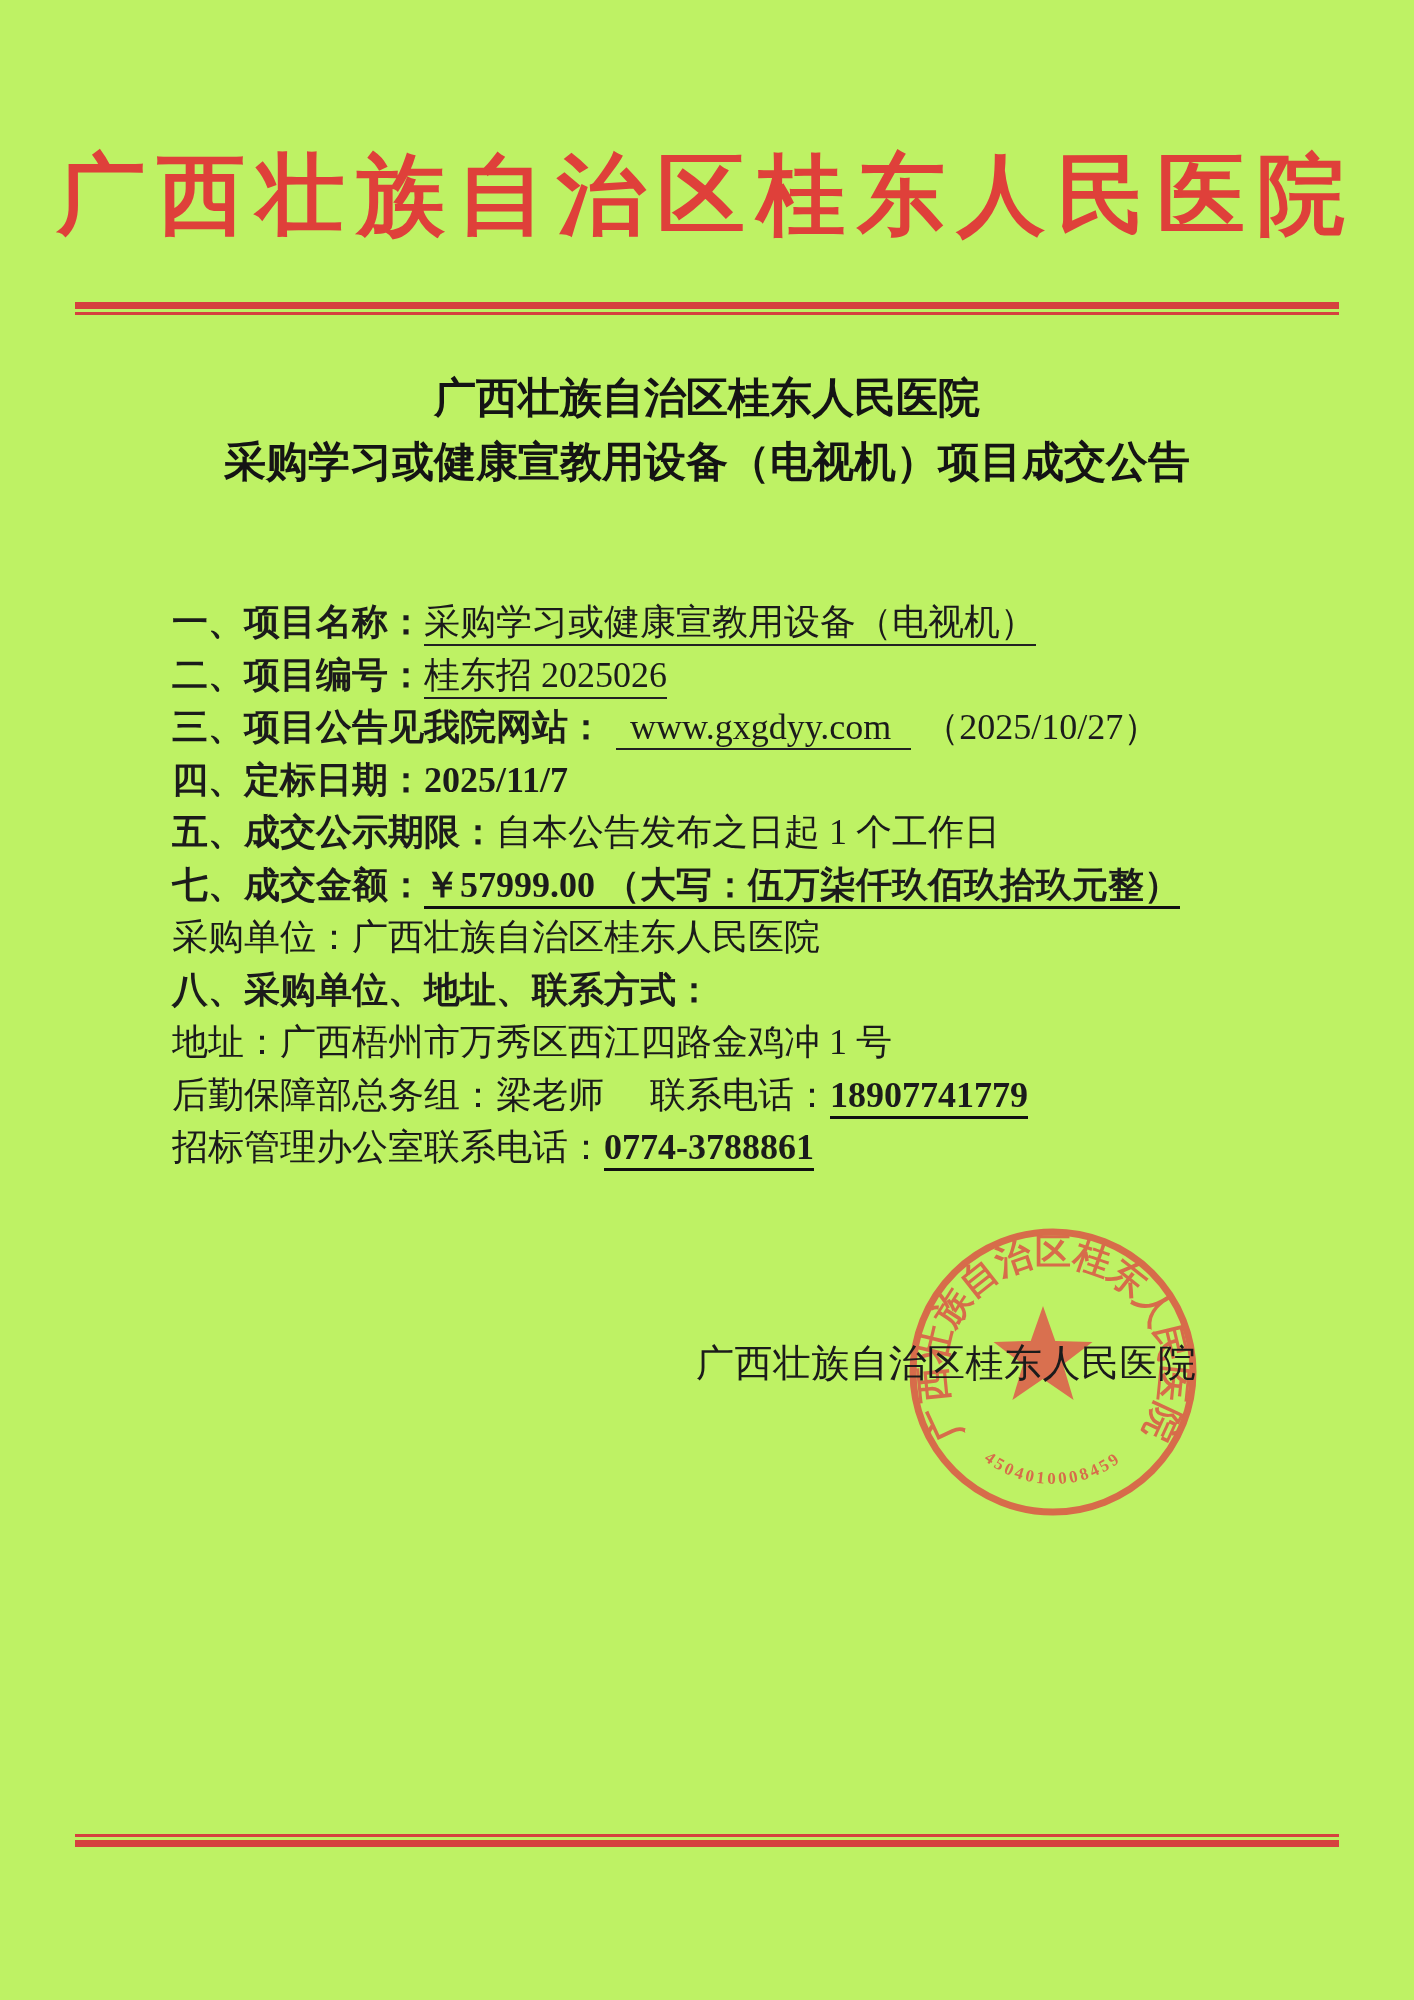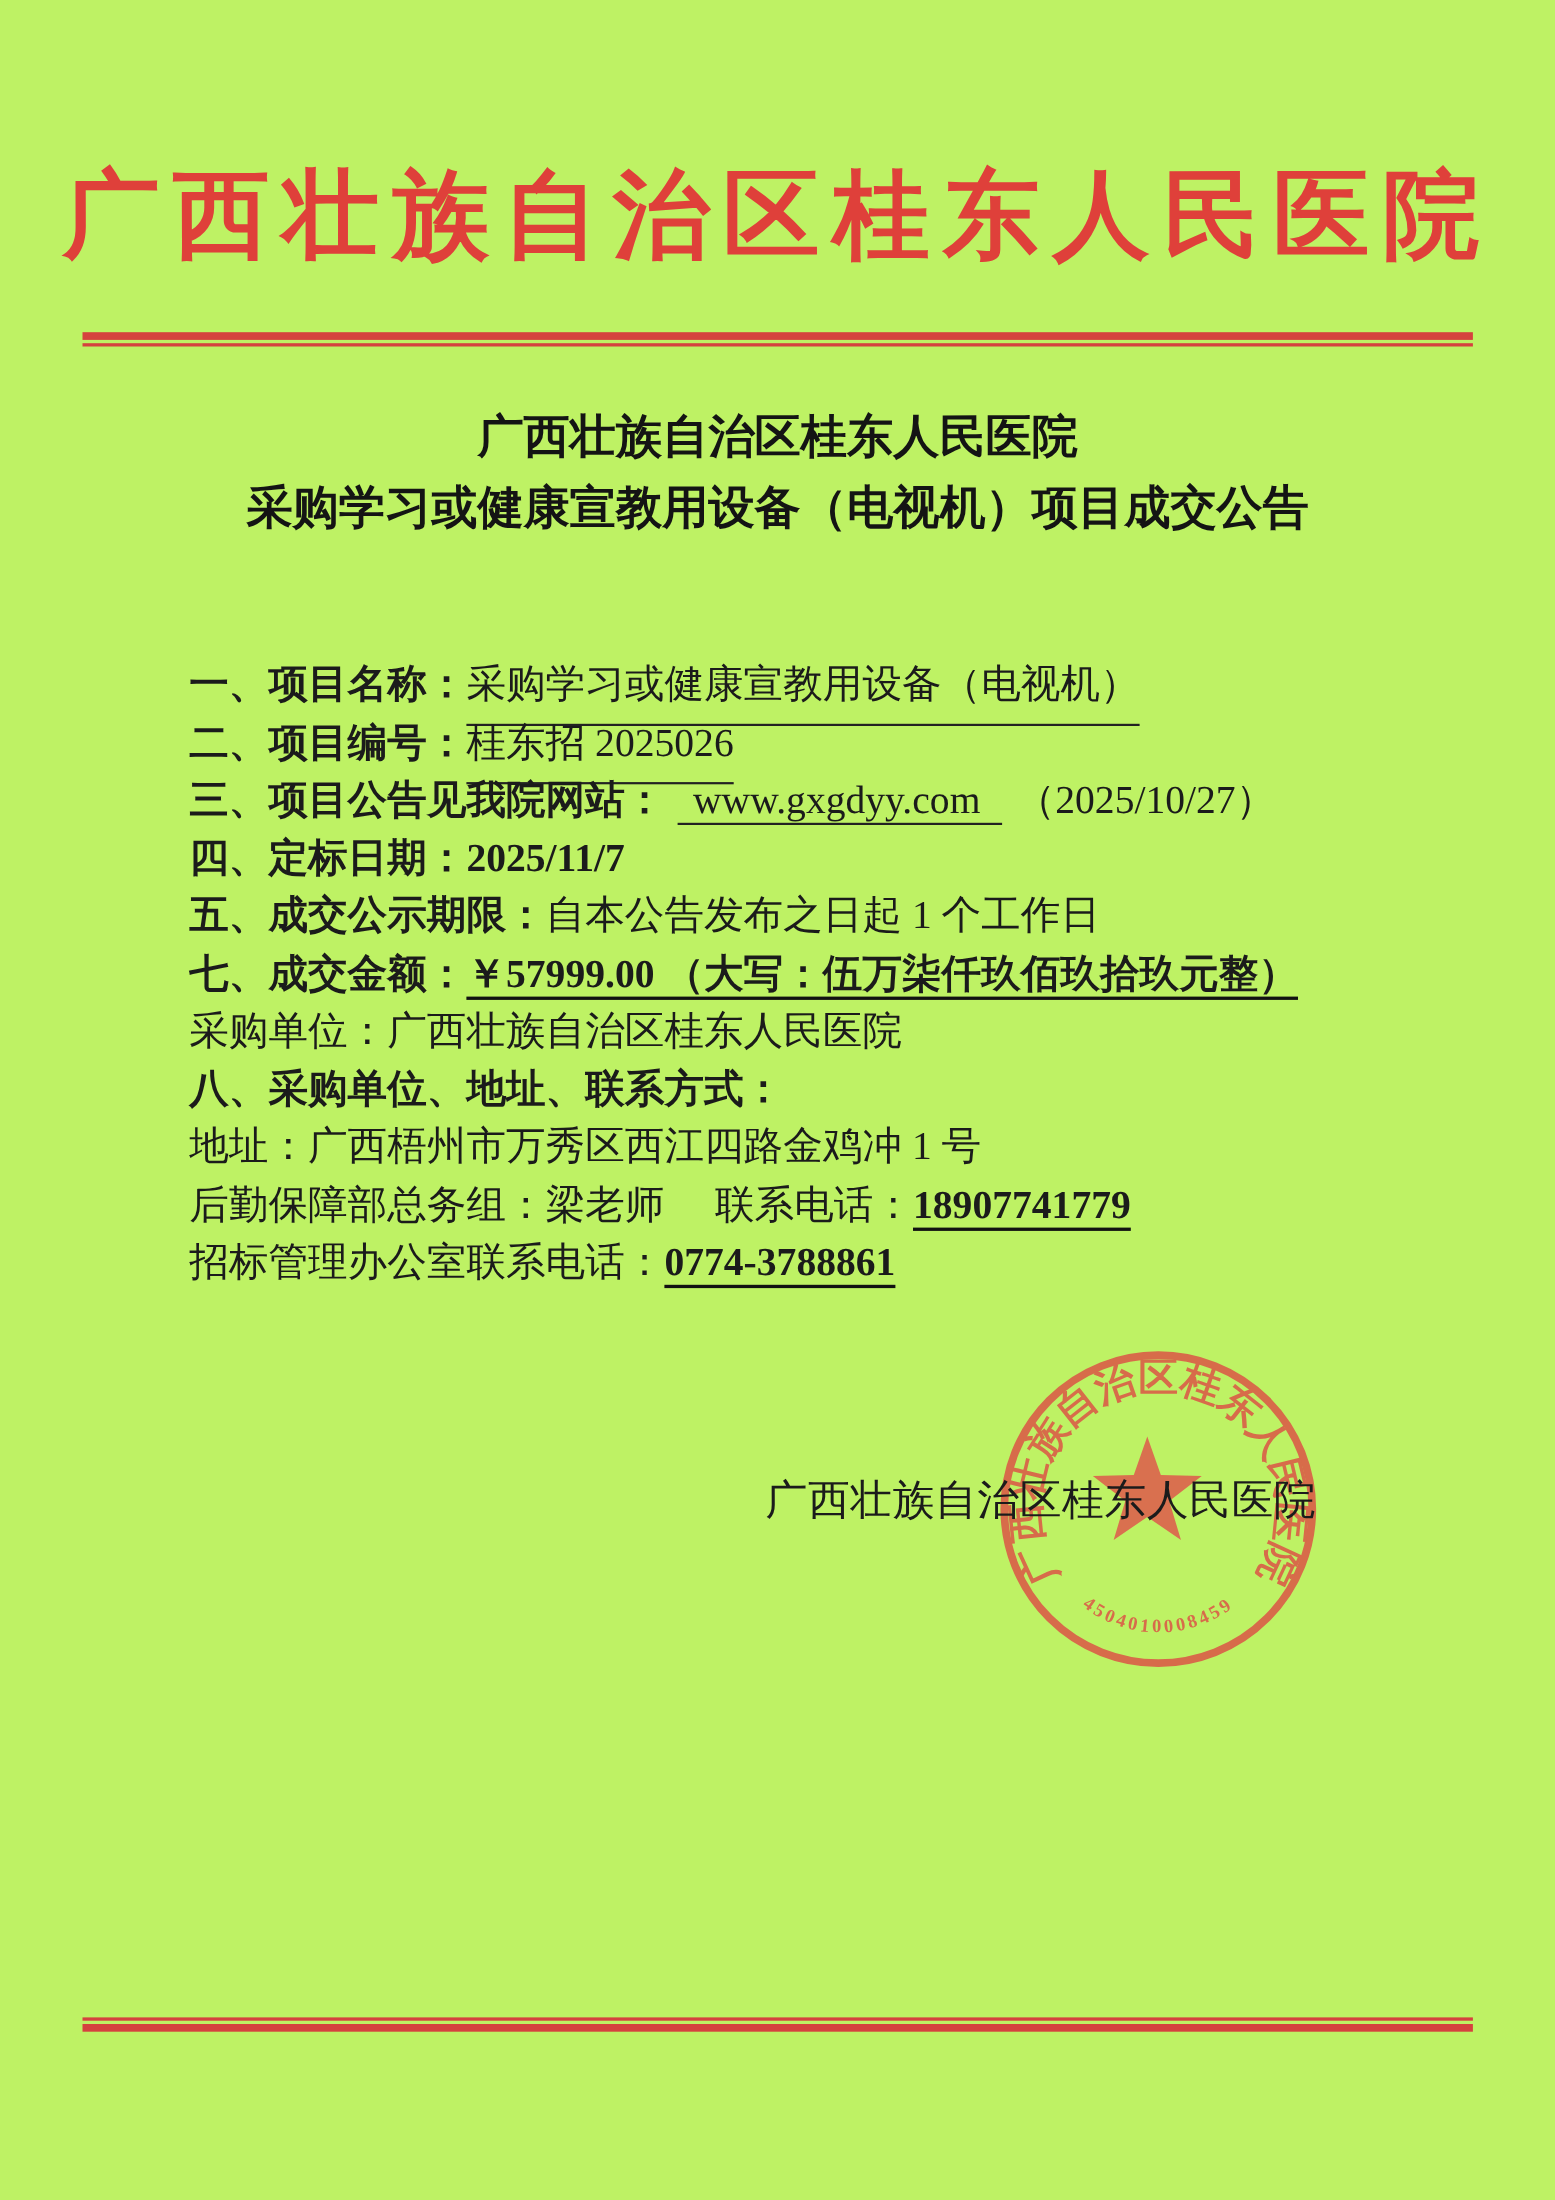--- a/index.html
+++ b/index.html
@@ -35,21 +35,21 @@
     color:#141414;
   }
   
   .body-list{
     position:absolute;top:598px;left:172px;width:1100px;
     font-size:36px;
   }
   .line{height:52.5px;white-space:nowrap;}
   .lab{font-weight:700;}
   .seg-b{font-weight:700;}
-  .seg-u{border-bottom:2px solid #222;padding-bottom:16px;}
+  .seg-u{border-bottom:2px solid #222;padding-bottom:2px;}
   .seg-bu{font-weight:700;border-bottom:3px solid #111;padding-bottom:1px;}
   .seg-url{border-bottom:2px solid #222;padding:0 20px 1px 14px;}
   .sp{display:inline-block;width:46px;}
   .sp-s{display:inline-block;width:12px;}
   
   .sig-org{
     position:absolute;top:1338px;left:696px;z-index:3;
     font-size:38px;letter-spacing:0.5px;white-space:nowrap;
   }
   .sig-date{

